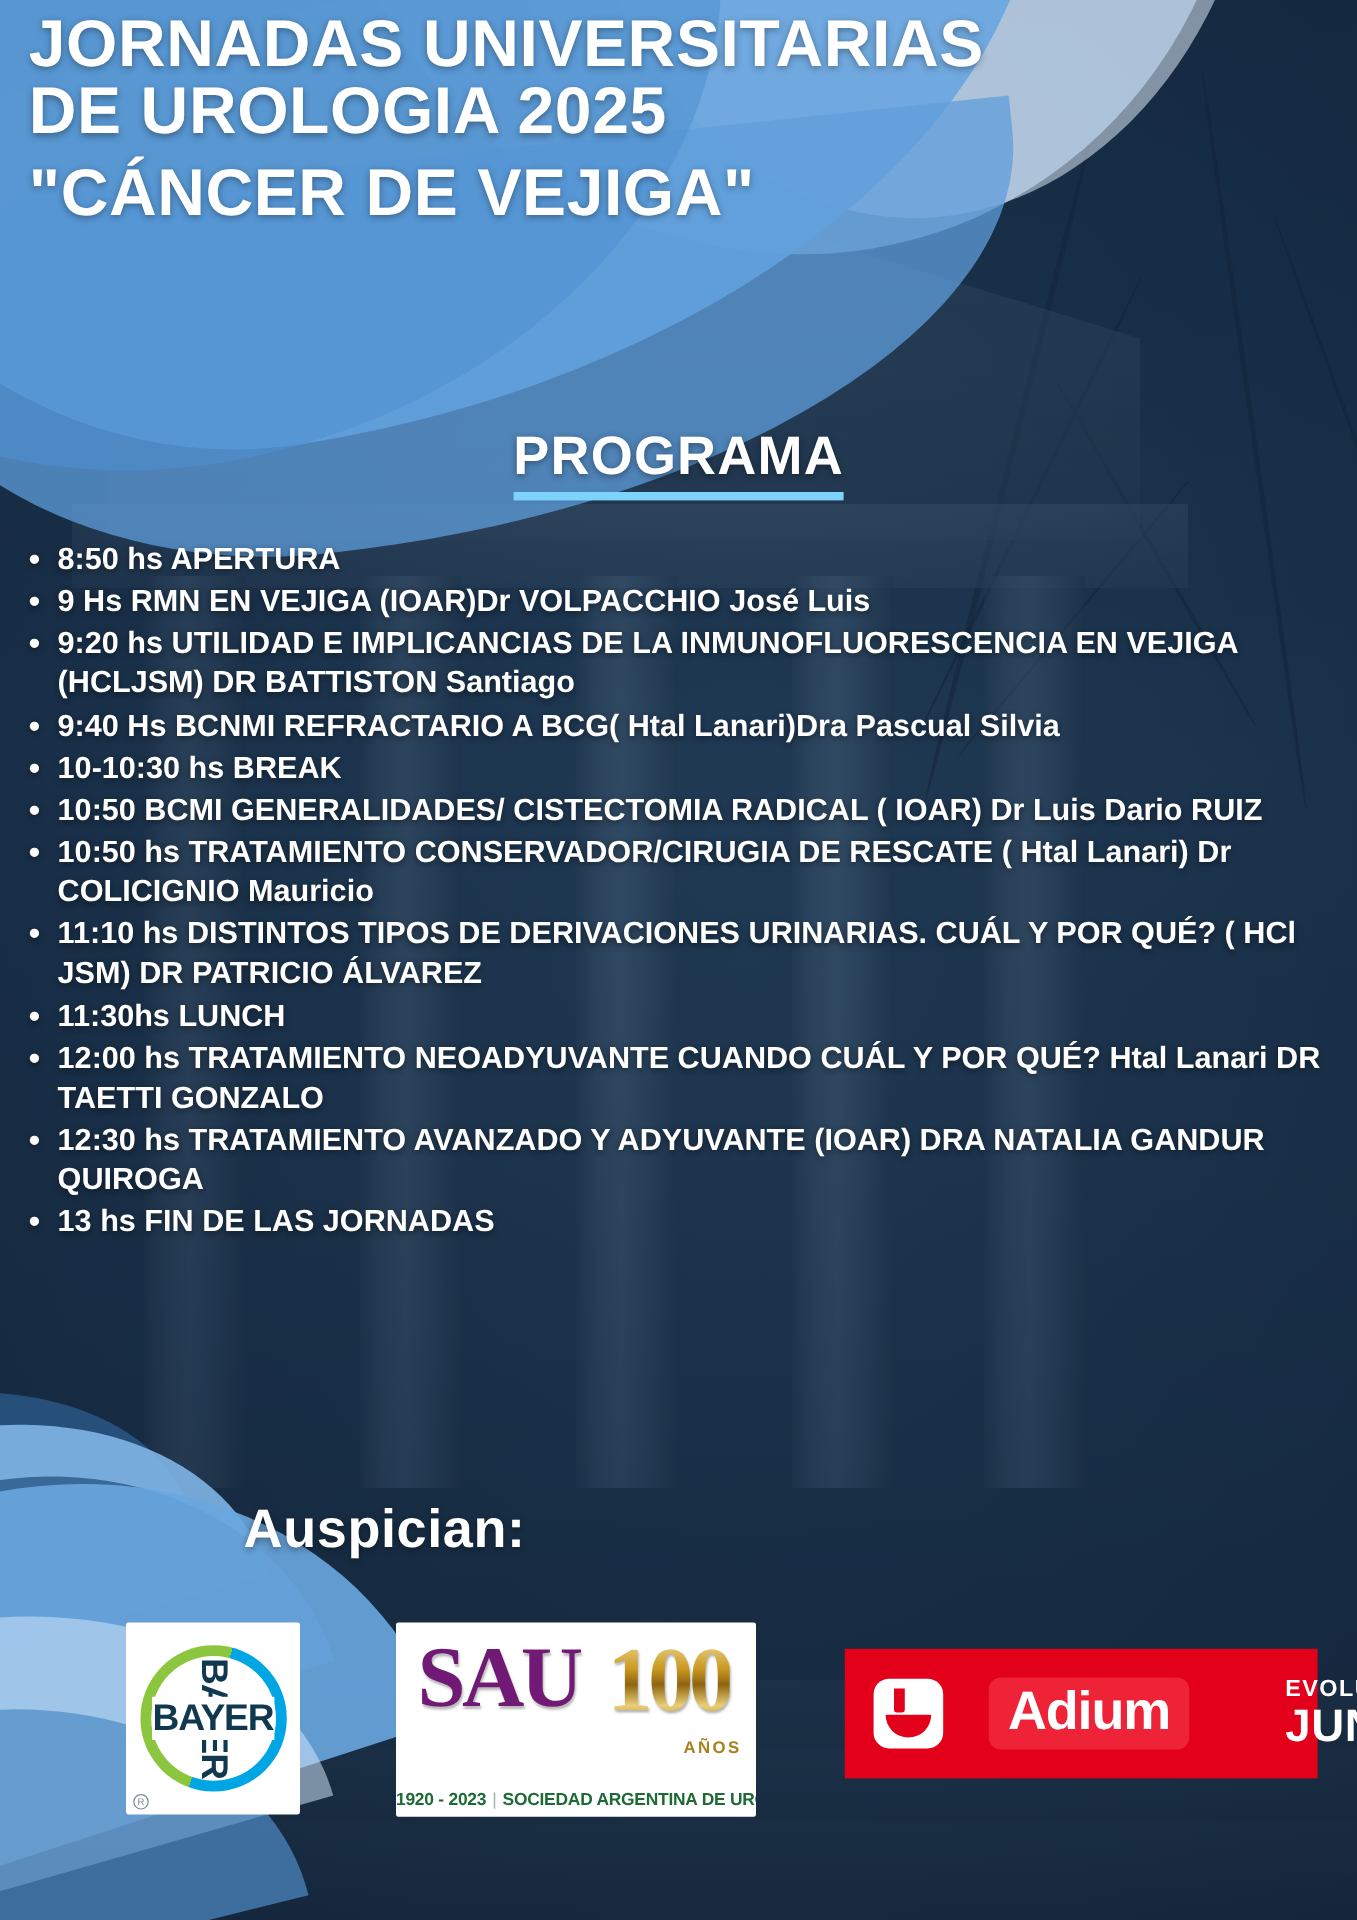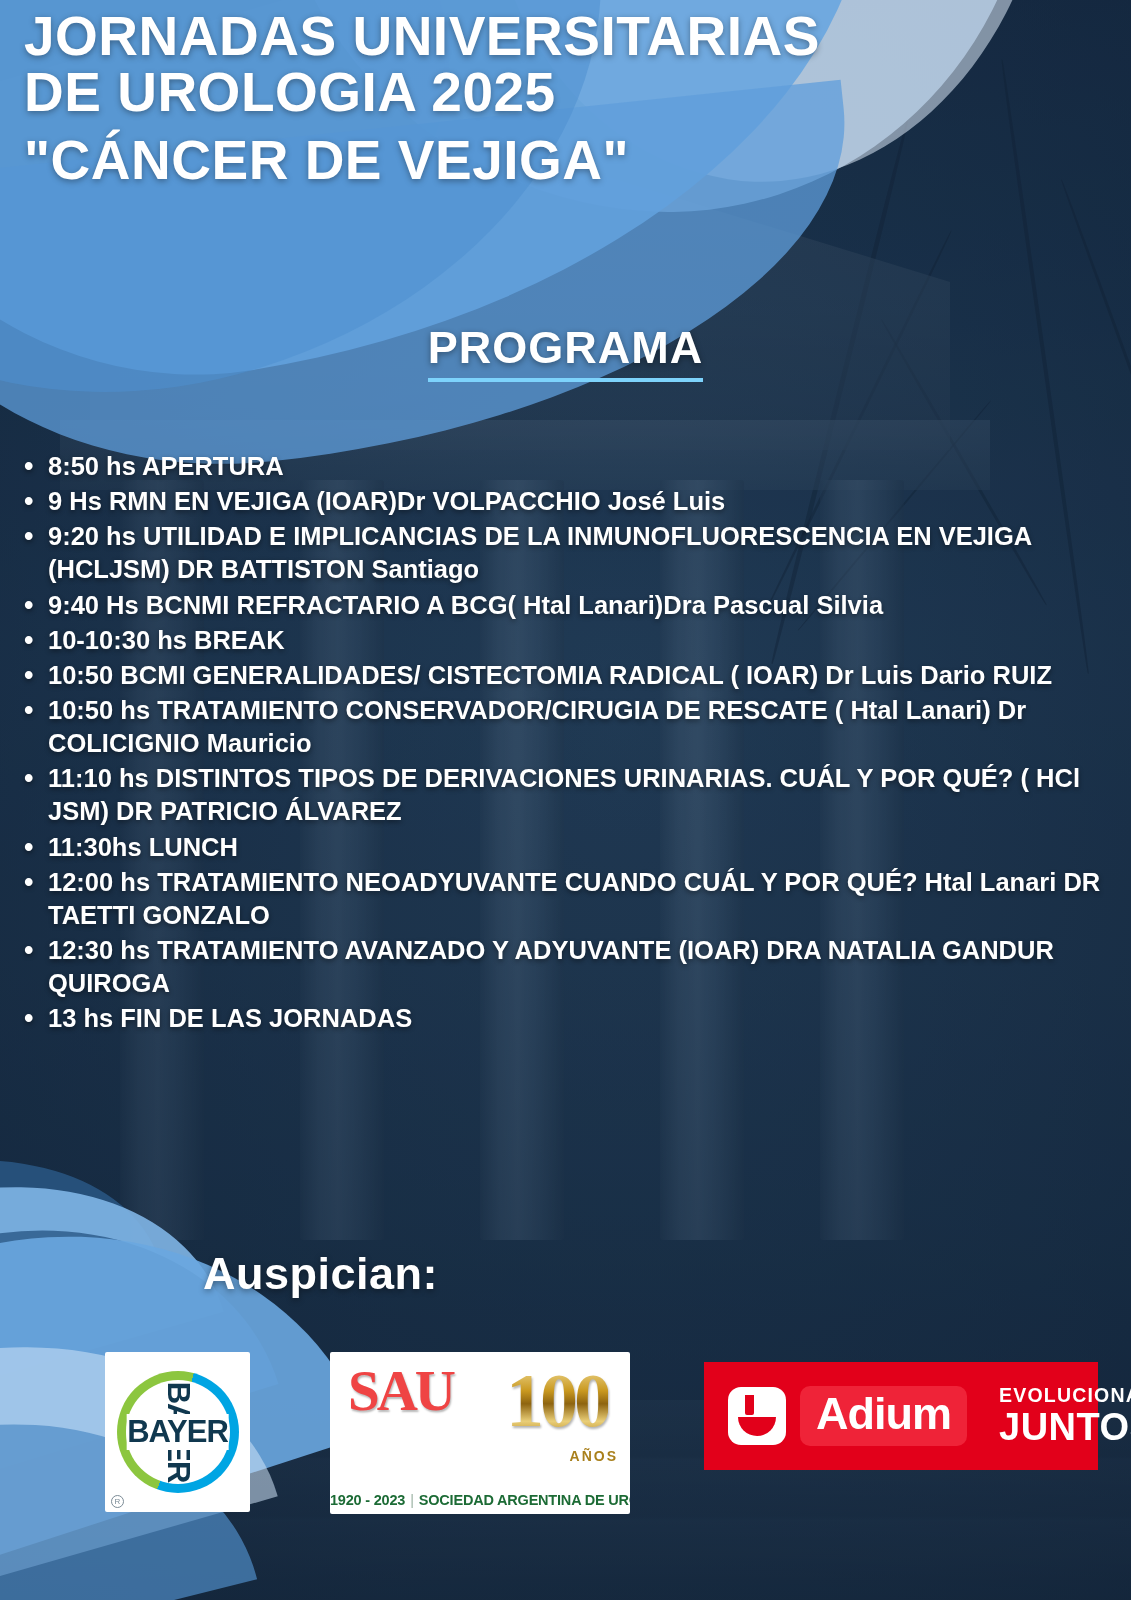--- a/index.html
+++ b/index.html
@@ -79,22 +79,23 @@
     font-weight:900;font-size:55px;line-height:1.02;
     letter-spacing:.5px;
     text-shadow:0 2px 6px rgba(0,0,0,.35);
     padding:0 24px;
   }
   .title .l3{display:block;margin-top:12px;}
 
   .programa-wrap{position:absolute;left:0;right:0;top:322px;text-align:center;}
   .programa{
     display:inline-block;color:#fff;font-weight:900;font-size:45px;
-    letter-spacing:1px;border-bottom:4px solid #7dd3fc;padding-bottom:4px;
+    letter-spacing:1px;border-bottom:7px solid #7dd3fc;padding-bottom:4px;
     text-shadow:0 2px 6px rgba(0,0,0,.4);
+    margin-top:32px;
   }
 
   .agenda{
     position:absolute;left:22px;right:18px;top:450px;
     list-style:none;margin:0;padding:0;
     color:#fff;font-weight:800;font-size:25.5px;line-height:1.30;
     text-shadow:0 2px 5px rgba(0,0,0,.45);
   }
   .agenda li{
     position:relative;padding-left:26px;margin-bottom:2px;
@@ -128,40 +129,40 @@
     color:#10384f;font-weight:900;font-size:31px;letter-spacing:-1px;z-index:4;
     background:#fff;padding:0 1px;}
   .bayer .rmark{position:absolute;left:6px;bottom:4px;width:13px;height:13px;border-radius:50%;
     border:1.4px solid #7b8b96;color:#7b8b96;font-size:8px;line-height:11px;text-align:center;z-index:5;}
 
   
   .sau{position:absolute;left:330px;top:0;width:300px;height:162px;background:#fff;
     border-radius:2px;overflow:hidden;}
   .sau .row1{position:absolute;left:0;right:0;top:4px;height:112px;}
   .sau .sautxt{position:absolute;left:18px;top:6px;
-    font-family:"Liberation Serif",serif;font-weight:700;font-size:57px;line-height:1;
-    color:#ef4444;letter-spacing:-3px;
+    font-family:"Liberation Serif",serif;font-weight:700;font-size:72px;line-height:1;
+    color:#701a75;letter-spacing:-3px;
     text-shadow:1px 2px 2px rgba(0,0,0,.28);}
   .sau .hundred{position:absolute;left:176px;top:6px;
     font-family:"Liberation Serif",serif;font-weight:700;font-size:76px;line-height:1;
     letter-spacing:-4px;
     background:linear-gradient(180deg,#f4e3a4 0%,#c9981f 38%,#8e6410 55%,#e9ce78 78%,#b7861a 100%);
     -webkit-background-clip:text;background-clip:text;color:transparent;
     -webkit-text-fill-color:transparent;
     filter:drop-shadow(1px 2px 1px rgba(0,0,0,.3));}
   .sau .anios{position:absolute;right:12px;top:92px;font-size:14px;font-weight:700;
     letter-spacing:2px;color:#a9801c;}
   .sau .row2{position:absolute;left:0;right:0;bottom:6px;text-align:center;
     font-size:14.5px;font-weight:700;color:#1c6b35;letter-spacing:-.2px;white-space:nowrap;}
   .sau .row2 .sep{color:#9db4a5;margin:0 5px;font-weight:400;}
   .sau .row2 .yr{color:#1c6b35;}
 
   
-  .adium{position:absolute;left:704px;top:10px;width:394px;height:108px;background:#e2001a;
-    display:flex;align-items:center;}
+  .adium{position:absolute;left:704px;top:22px;width:394px;height:108px;background:#e2001a;
+    display:flex;align-items:center;gap:24px;}
   .adium .mark{width:58px;height:58px;margin-left:24px;background:#fff;border-radius:13px;
     position:relative;flex:0 0 auto;}
   .adium .mark::before{content:"";position:absolute;left:17px;top:8px;width:9px;height:20px;
     background:#e2001a;border-radius:0 0 2px 2px;}
   .adium .mark::after{content:"";position:absolute;left:10px;top:30px;width:38px;height:19px;
     background:#e2001a;border-radius:0 0 19px 19px;}
   .adium .pill{margin-left:14px;background:#ef2338;border-radius:10px;padding:2px 16px 6px;}
   .adium .pill span{color:#fff;font-size:45px;font-weight:700;letter-spacing:-1px;}
   .adium .divider{width:2px;height:74px;background:rgba(255,255,255,.75);margin:0 16px 0 16px;}
   .adium .slogan{color:#fff;line-height:1;}

